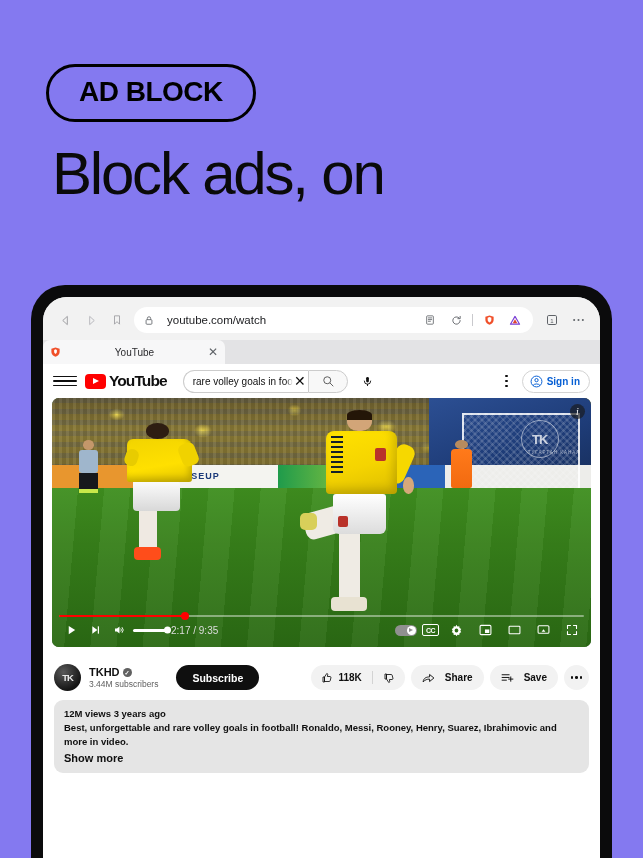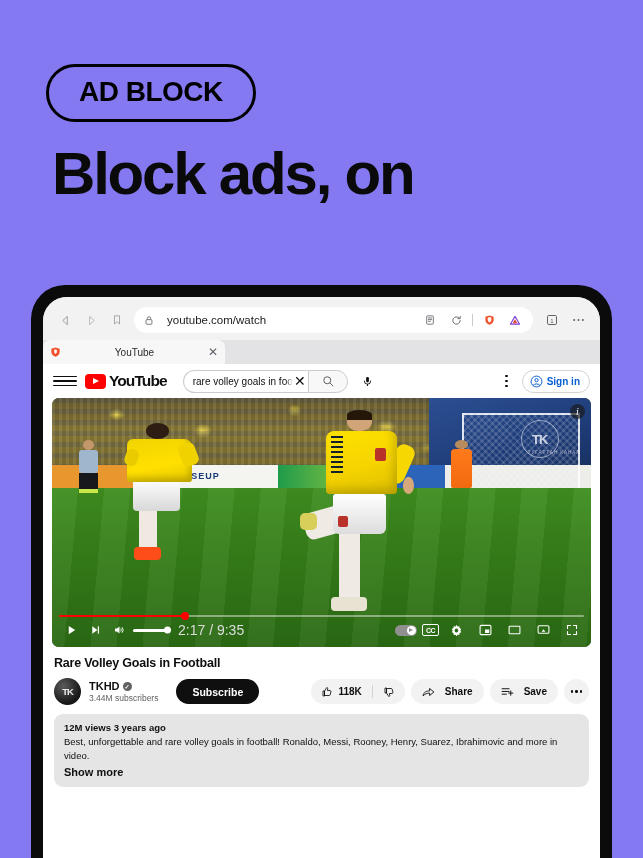--- a/index.html
+++ b/index.html
@@ -20,21 +20,21 @@
     padding: 11px 30px 13px 30px;
     font-size: 28px;
     font-weight: bold;
     letter-spacing: -0.5px;
     color: #000;
     line-height: 1;
   }
   .headline {
     margin: 20px 0 6px 52px;
     font-size: 60px;
-    font-weight: bold;
+    font-weight: normal;
     line-height: 1.05;
     letter-spacing: -2.2px;
     color: #0a0a0a;
     max-width: 520px;
   }
 
   
   .phone {
     position: absolute;
     left: 31px; top: 285px;
@@ -268,21 +268,21 @@
     font-family: "Liberation Serif", serif;
   }
   .ctrls { position:absolute; left:0; bottom:0; width:100%; padding: 0 7px 4px 7px; }
   .progress { height: 2.5px; background: rgba(255,255,255,.42); position: relative; border-radius: 2px; }
   .progress-fill { position:absolute; left:0; top:0; height:100%; width: 24%; background:#ff0000; border-radius: 2px;}
   .progress-dot { position:absolute; left:24%; top:50%; transform: translate(-50%,-50%); width:8px;height:8px;border-radius:50%;background:#ff0000;}
   .ctrl-row { display:flex; align-items:center; height: 26px; gap: 0; }
   .cbtn { width: 24px; height: 24px; display:flex; align-items:center; justify-content:center; color:#fff; }
   .vol-slider { width: 36px; height: 3px; background:#fff; border-radius:2px; margin: 0 2px 0 2px; position: relative;}
   .vol-dot { position:absolute; right:-2px; top:50%; transform:translateY(-50%); width:7px;height:7px;border-radius:50%;background:#fff;}
-  .timecode { font-size: 14px; color:#ddd; margin-left: 7px; white-space: nowrap; text-align: right; }
+  .timecode { font-size: 10px; color:#ddd; white-space: nowrap; text-align: right; }
   .ctrl-right { margin-left:auto; display:flex; align-items:center; gap: 5px; }
   .autoplay { width: 22px; height: 11px; border-radius: 7px; background:#909090; position:relative; }
   .autoplay::after{content:"";position:absolute;right:1px;top:1px;width:9px;height:9px;border-radius:50%;background:#fff;}
   .autoplay::before{content:"";position:absolute;right:4px;top:3.5px;width:0;height:0;border-left:4px solid #909090;border-top:2.5px solid transparent;border-bottom:2.5px solid transparent;z-index:2;}
   .cc { width: 17px; height: 12px; border: 1.6px solid #fff; border-radius:2px; color:#fff; font-size:7px; font-weight:bold; display:flex;align-items:center;justify-content:center; letter-spacing:-0.5px;}
 
   
   .below { padding: 9px 11px 0 11px; background: #fff; }
   .vtitle { font-size: 12.5px; font-weight: bold; color:#0f0f0f; letter-spacing:-0.2px;}
   .chan-row { display:flex; align-items:center; margin-top: 8px; }
@@ -316,21 +316,21 @@
   .likegrp .half { display:flex; align-items:center; gap:5px; padding: 0 10px; font-size:10px;font-weight:bold;color:#0f0f0f;}
   .vdiv { width:1px; height: 13px; background:#d3d3d3;}
   .moreb { width:25px;height:25px;border-radius:50%;background:#f2f2f2;display:flex;align-items:center;justify-content:center;gap:2px;}
   .moreb i{width:2.5px;height:2.5px;border-radius:50%;background:#0f0f0f;display:block;}
   .desc {
     margin-top: 9px;
     background:#e5e5e5; border-radius: 9px;
     padding: 8px 10px 9px 10px;
   }
   .desc-meta { font-size: 9.5px; font-weight: bold; color:#0f0f0f; }
-  .desc-body { font-size: 9.5px; color:#0f0f0f; line-height: 1.45; margin-top: 2px;}
+  .desc-body { font-size: 9.5px; color:#0f0f0f; line-height: 1.45; margin-top: 2px; font-weight: bold;}
   .desc-more { font-size: 11px; font-weight: bold; color:#0f0f0f; margin-top: 3px;}
   svg { display:block; }
 </style>
 </head>
 <body>
 
 <div class="promo">
   <div class="pill">AD BLOCK</div>
   <div class="headline">
     <div>Block ads, on</div>
@@ -594,21 +594,20 @@
                       <path d="M3 9V3h6M21 9V3h-6M3 15v6h6M21 15v6h-6" fill="none" stroke="#fff" stroke-width="2.2" stroke-linecap="round"></path>
                     </svg>
                 </div>
               </div>
             </div>
           </div>
         </div>
       </div>
 
       <div class="below">
-        <div class="vtitle">Rare Volley Goals in Football</div>
 
         <div class="chan-row">
           <div class="avatar">TK</div>
           <div class="chan-meta">
             <div class="chan-name">
               <span>TKHD</span>
               <span class="verified">✓</span>
             </div>
             <div class="chan-subs">3.44M subscribers</div>
           </div>

